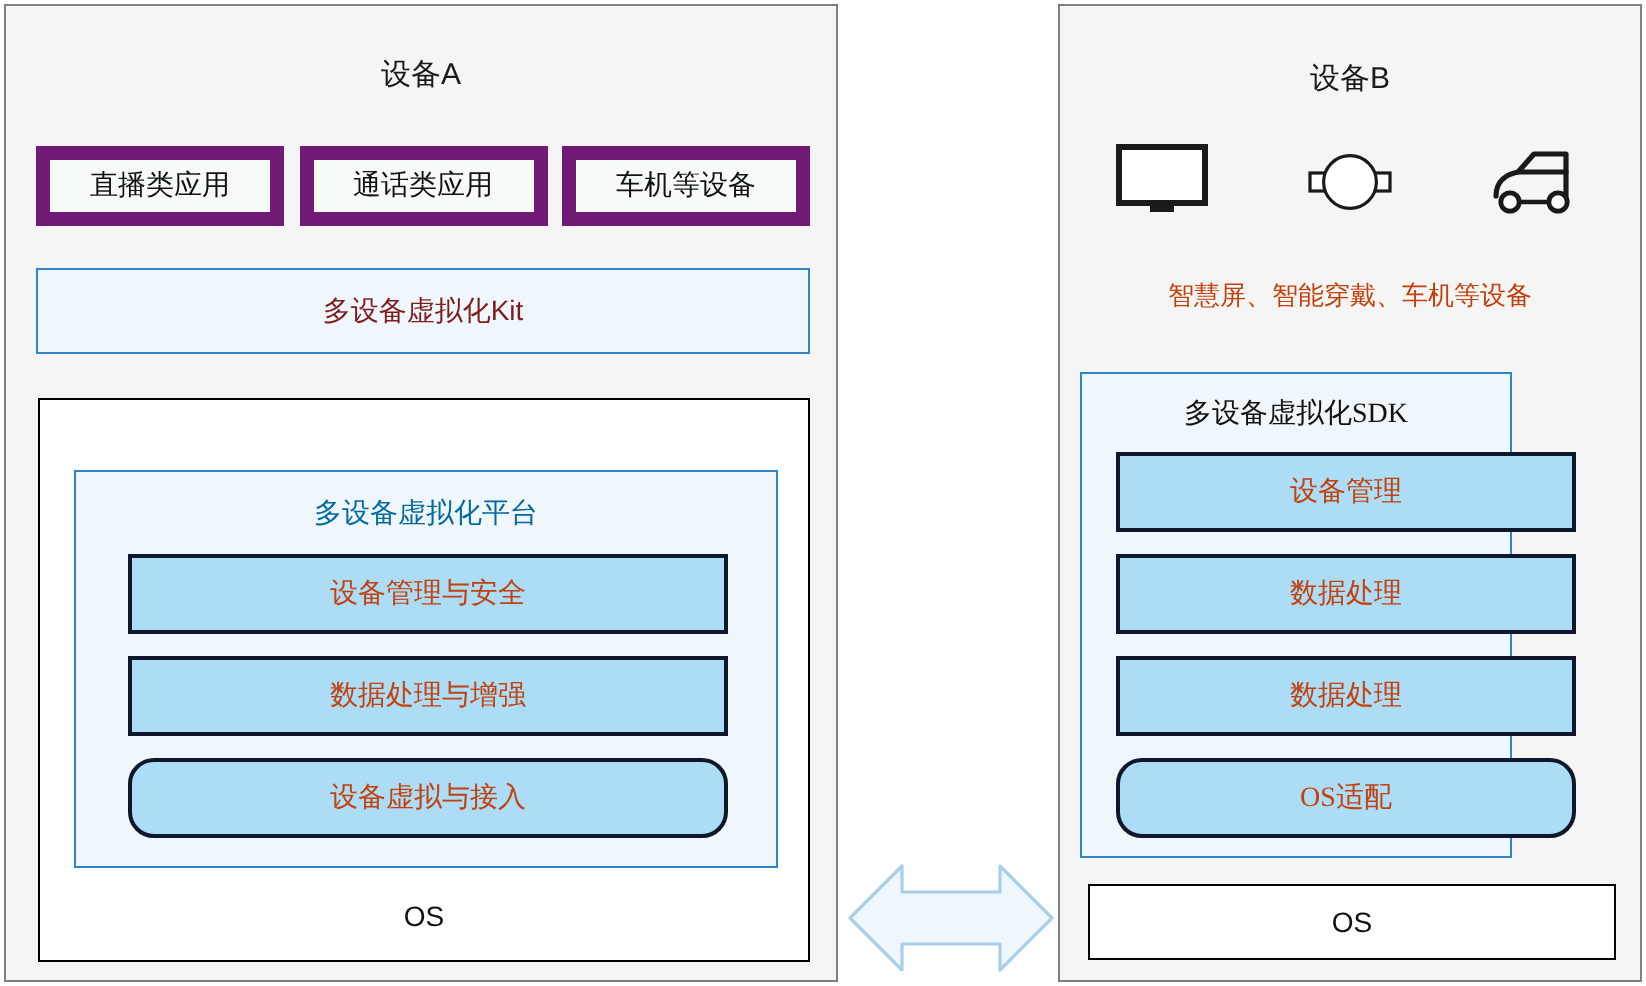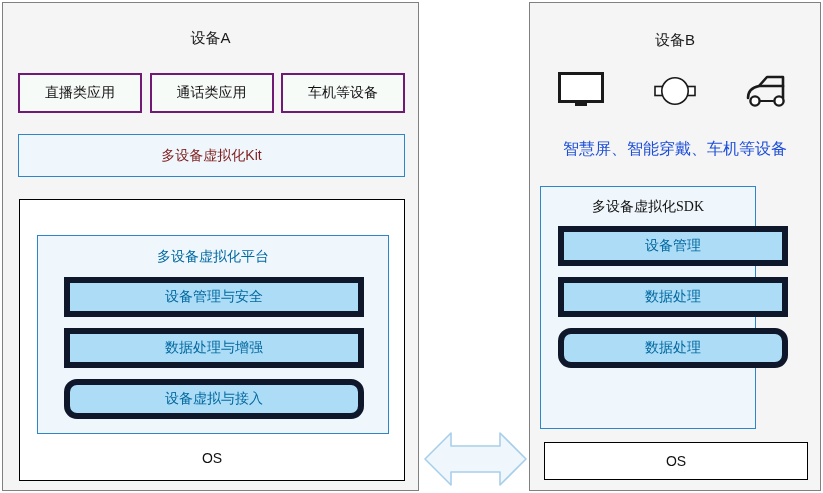--- a/index.html
+++ b/index.html
@@ -48,21 +48,21 @@
     top: 70px;
     width: 387px;
     height: 40px;
     display: flex;
     justify-content: space-between;
   }
   .app-box {
     width: 124px;
     height: 40px;
     box-sizing: border-box;
-    border: 2px solid #701a75;
+    border: 7px solid #701a75;
     background: #F7FBF8;
     display: flex;
     align-items: center;
     justify-content: center;
     font-size: 14px;
     color: #111111;
   }
 
   
   .kit-box {
@@ -125,27 +125,27 @@
   .platform-items {
     position: absolute;
     left: 26px;
     top: 41px;
     width: 300px;
   }
   .inner-box {
     box-sizing: border-box;
     width: 100%;
     height: 40px;
-    border: 6px solid #0f172a;
+    border: 2px solid #0f172a;
     background: #ADDCF6;
     display: flex;
     align-items: center;
     justify-content: center;
     font-size: 14px;
-    color: #0369a1;
+    color: #c2410c;
     margin-bottom: 11px;
   }
   .inner-box:last-child { margin-bottom: 0; border-radius: 13px; }
 
   
   .icon-row {
     position: absolute;
     left: 0;
     top: 62px;
     width: 100%;
@@ -161,22 +161,22 @@
     display: flex;
     align-items: center;
     justify-content: center;
   }
   .device-caption {
     position: absolute;
     left: 0;
     top: 136px;
     width: 100%;
     text-align: center;
-    font-size: 16px;
-    color: #1d4ed8;
+    font-size: 13px;
+    color: #c2410c;
   }
 
   
   .sdk-box {
     position: absolute;
     left: 10px;
     top: 183px;
     width: 216px;
     height: 243px;
     box-sizing: border-box;
@@ -289,20 +289,21 @@
     </div>
 
     <div class="device-caption">智慧屏、智能穿戴、车机等设备</div>
 
     <div class="sdk-box">
       <div class="sdk-title">多设备虚拟化SDK</div>
       <div class="sdk-items">
         <div class="inner-box">设备管理</div>
         <div class="inner-box">数据处理</div>
         <div class="inner-box">数据处理</div>
+        <div class="inner-box">OS适配</div>
       </div>
     </div>
 
     <div class="os-box-b">OS</div>
   </div>
 
   <div class="connector">
     <svg width="103" height="58" viewBox="0 0 103 58" aria-hidden="true">
       <polygon points="1,29 27,3 27,16 76,16 76,3 102,29 76,55 76,42 27,42 27,55" fill="#EFF7FD" stroke="#A8CFEA" stroke-width="1.6" stroke-linejoin="round"></polygon>
     </svg>

